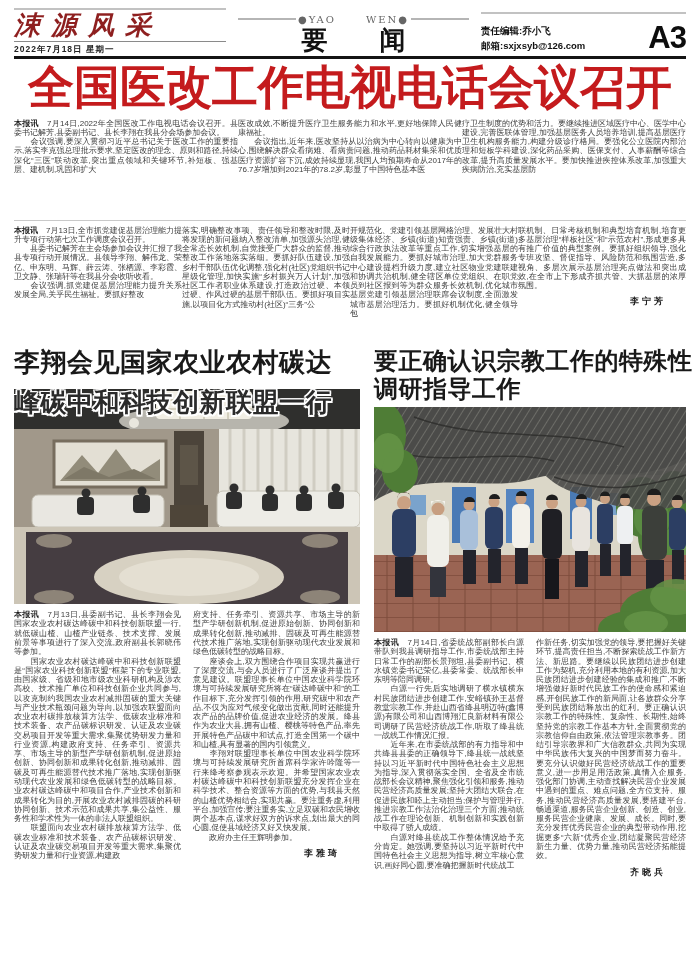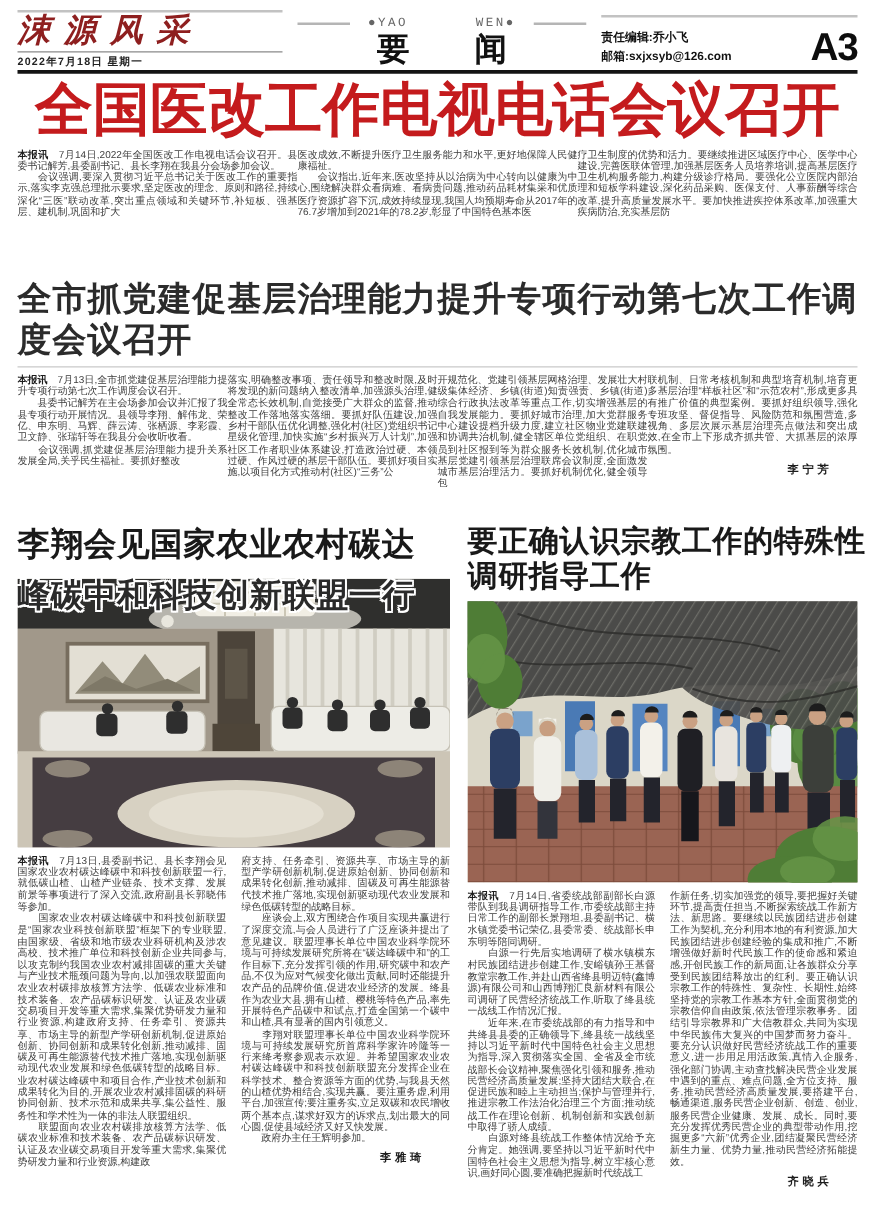--- a/index.html
+++ b/index.html
@@ -13,21 +13,21 @@
   header { display:flex; align-items:flex-end; height:52px; }
   .hdr-left { width:212px; border-top:2px solid #c2c2c2; padding-top:1px; }
   .masthead {
     font-family:"DejaVu Serif","Liberation Serif",serif; font-style:italic; font-weight:bold;
     font-size:26px; color:#8e1f1f; letter-spacing:11px; white-space:nowrap; line-height:1.1;
   }
   .hdr-date { font-size:8.5px; font-weight:bold; color:#222; border-top:1.5px solid #8a8a8a; margin-top:1px; padding-top:2px; letter-spacing:1px; }
   .hdr-center { flex:1; padding:2px 12px 0 12px; display:flex; flex-direction:column; }
   .pinyin-row { display:flex; align-items:center; font-family:"DejaVu Serif","Liberation Serif",serif; font-size:10px; color:#666; letter-spacing:2px; }
   .hline { flex:1; height:2px; background:#b5b5b5; }
-  .pinyin-row span.tx { margin:0 14px; white-space:nowrap;font-family:Liberation Mono, monospace; }
+  .pinyin-row span.tx { margin:0 2px; white-space:nowrap; }
   .pin-gap { width:26px; }
   .section-chars { display:flex; justify-content:center; gap:52px; font-family:"DejaVu Serif","Liberation Serif",serif; font-size:26px; font-weight:bold; color:#111; line-height:1.2; }
   .hdr-right { width:205px; border-top:2px solid #c2c2c2; padding-top:6px; display:flex; align-items:center; gap:5px; }
   .editor-lines { flex:1; font-size:9.5px; font-weight:bold; color:#111; line-height:1.6; white-space:nowrap; }
   .page-no { font-size:31px; font-weight:900; color:#0d0d0d; letter-spacing:-1px; }
   .rule-thick { border-top:3px solid #141414; }
   
   .headline-red {
     font-size:46px; font-weight:900; color:#c41b1d; text-align:center;
     line-height:1.12; letter-spacing:0px; margin:3px 0 2px 0; white-space:nowrap;
@@ -100,21 +100,20 @@
   <h1 class="headline-red">全国医改工作电视电话会议召开</h1>
 
   <section class="cols4 a1">
     <div class="col"><b class="lede">本报讯</b><span>　7月14日,2022年全国医改工作电视电话会议召开。县委书记解芳,县委副书记、县长李翔在我县分会场参加会议。
 　　会议强调,要深入贯彻习近平总书记关于医改工作的重要指示,落实李克强总理批示要求,坚定医改的理念、原则和路径,持续深化“三医”联动改革,突出重点领域和关键环节,补短板、强基层、建机制,巩固和扩大</span></div>
     <div class="col"><span>医改成效,不断提升医疗卫生服务能力和水平,更好地保障人民健康福祉。
 　　会议指出,近年来,医改坚持从以治病为中心转向以健康为中心,围绕解决群众看病难、看病贵问题,推动药品耗材集采和优质医疗资源扩容下沉,成效持续显现,我国人均预期寿命从2017年的76.7岁增加到2021年的78.2岁,彰显了中国特色基本医</span></div>
     <div class="col"><span>疗卫生制度的优势和活力。要继续推进区域医疗中心、医学中心建设,完善医联体管理,加强基层医务人员培养培训,提高基层医疗卫生机构服务能力,构建分级诊疗格局。要强化公立医院内部治理和短板学科建设,深化药品采购、医保支付、人事薪酬等综合改革,提升高质量发展水平。要加快推进疾控体系改革,加强重大疾病防治,充实基层防</span></div>
   </section>
 
-  <h2 class="headline2">全市抓党建促基层治理能力提升专项行动第七次工作调度会议召开</h2>
   <div class="hairline"></div>
 
   <section class="cols4 a2">
     <div class="col"><b class="lede">本报讯</b><span>　7月13日,全市抓党建促基层治理能力提升专项行动第七次工作调度会议召开。
 　　县委书记解芳在主会场参加会议并汇报了我县专项行动开展情况。县领导李翔、解伟龙、荣亿、申东明、马辉、薛云涛、张栖源、李彩霞、卫文静、张瑞轩等在我县分会收听收看。
 　　会议强调,抓党建促基层治理能力提升关系发展全局,关乎民生福祉。要抓好整改</span></div>
     <div class="col"><span>落实,明确整改事项、责任领导和整改时限,及时将发现的新问题纳入整改清单,加强源头治理,健全常态长效机制,自觉接受广大群众的监督,推动整改工作落地落实落细。要抓好队伍建设,加强乡村干部队伍优化调整,强化村(社区)党组织书记星级化管理,加快实施“乡村振兴万人计划”,加强社区工作者职业体系建设,打造政治过硬、本领过硬、作风过硬的基层干部队伍。要抓好项目实施,以项目化方式推动村(社区)“三务”公</span></div>
     <div class="col"><span>开规范化、党建引领基层网格治理、发展壮大村级集体经济、乡镇(街道)知责强责、乡镇(街道)综合行政执法改革等重点工作,切实增强基层的自我发展能力。要抓好城市治理,加大党群服务中心建设提档升级力度,建立社区物业党建联建和协调共治机制,健全辖区单位党组织、在职党员到社区报到等为群众服务长效机制,优化城市基层党建引领基层治理联席会议制度,全面激发城市基层治理活力。要抓好机制优化,健全领导包</span></div>
     <div class="col"><span>联机制、日常考核机制和典型培育机制,培育更多基层治理“样板社区”和“示范农村”,形成更多具有推广价值的典型案例。要抓好组织领导,强化专班攻坚、督促指导、风险防范和氛围营造,多视角、多层次展示基层治理亮点做法和突出成效,在全市上下形成齐抓共管、大抓基层的浓厚氛围。</span><div class="byline">李宁芳</div></div>
   </section>

